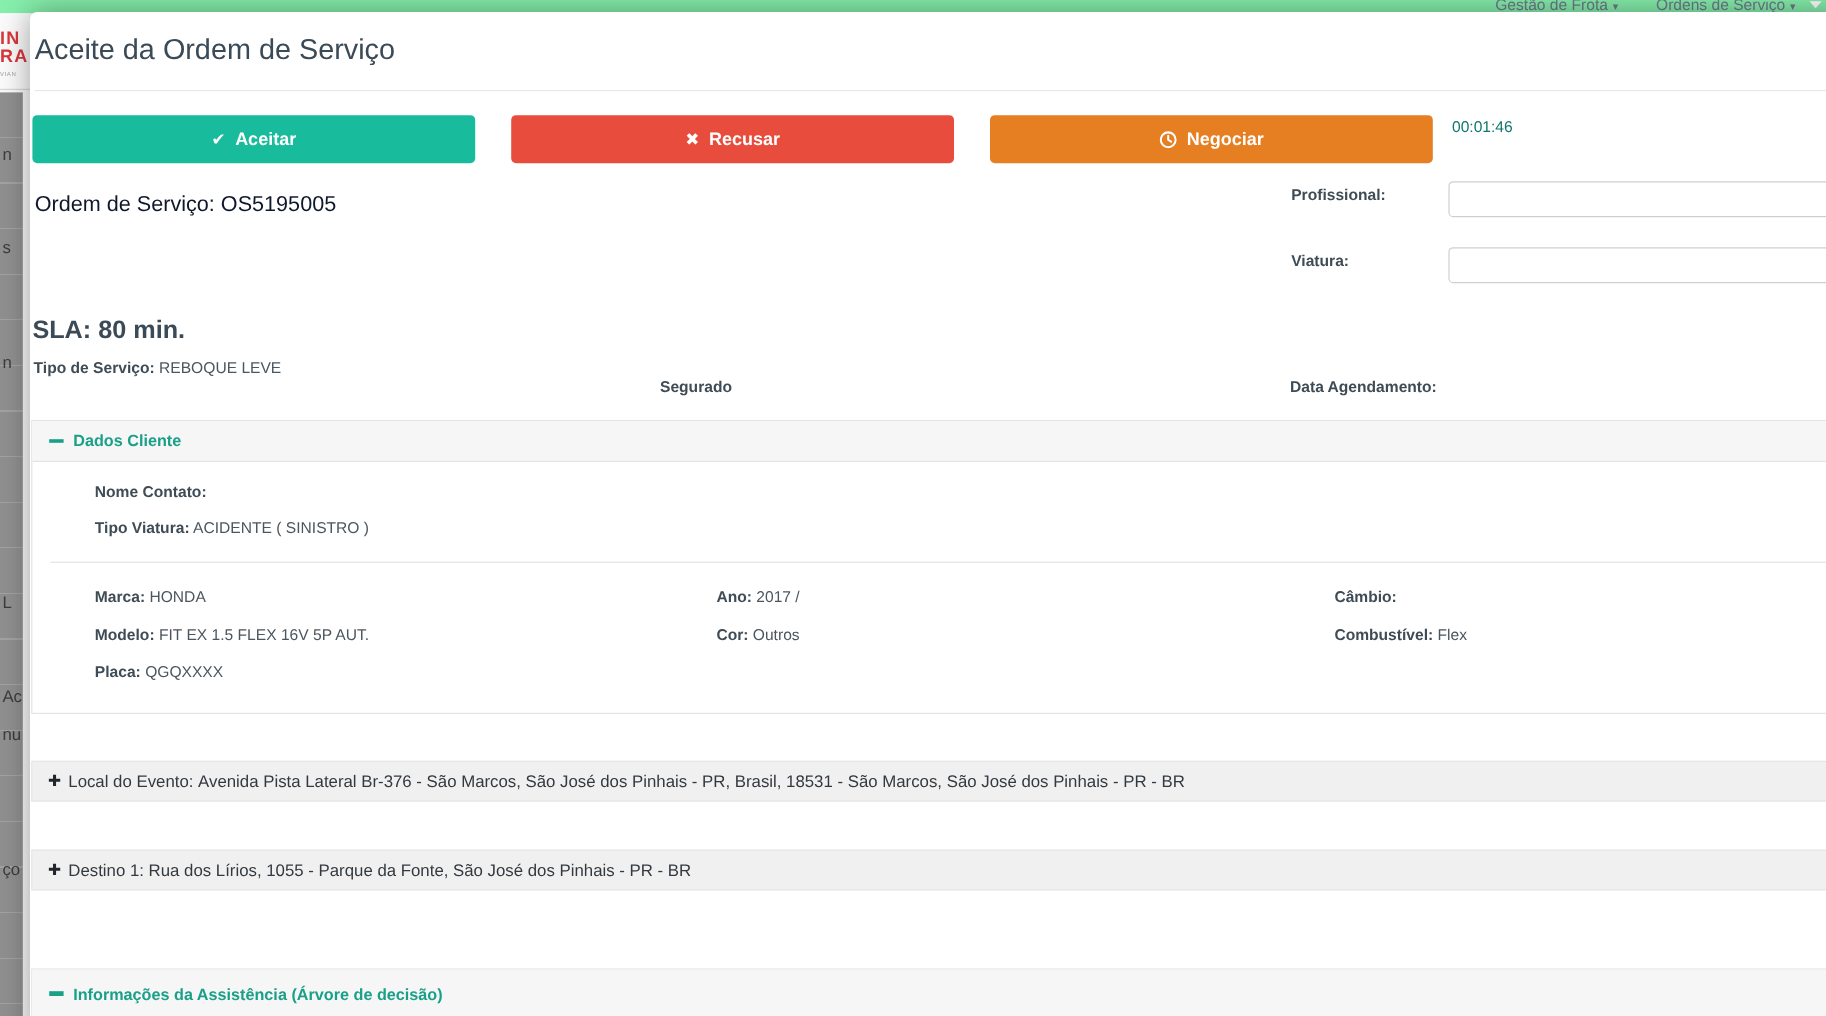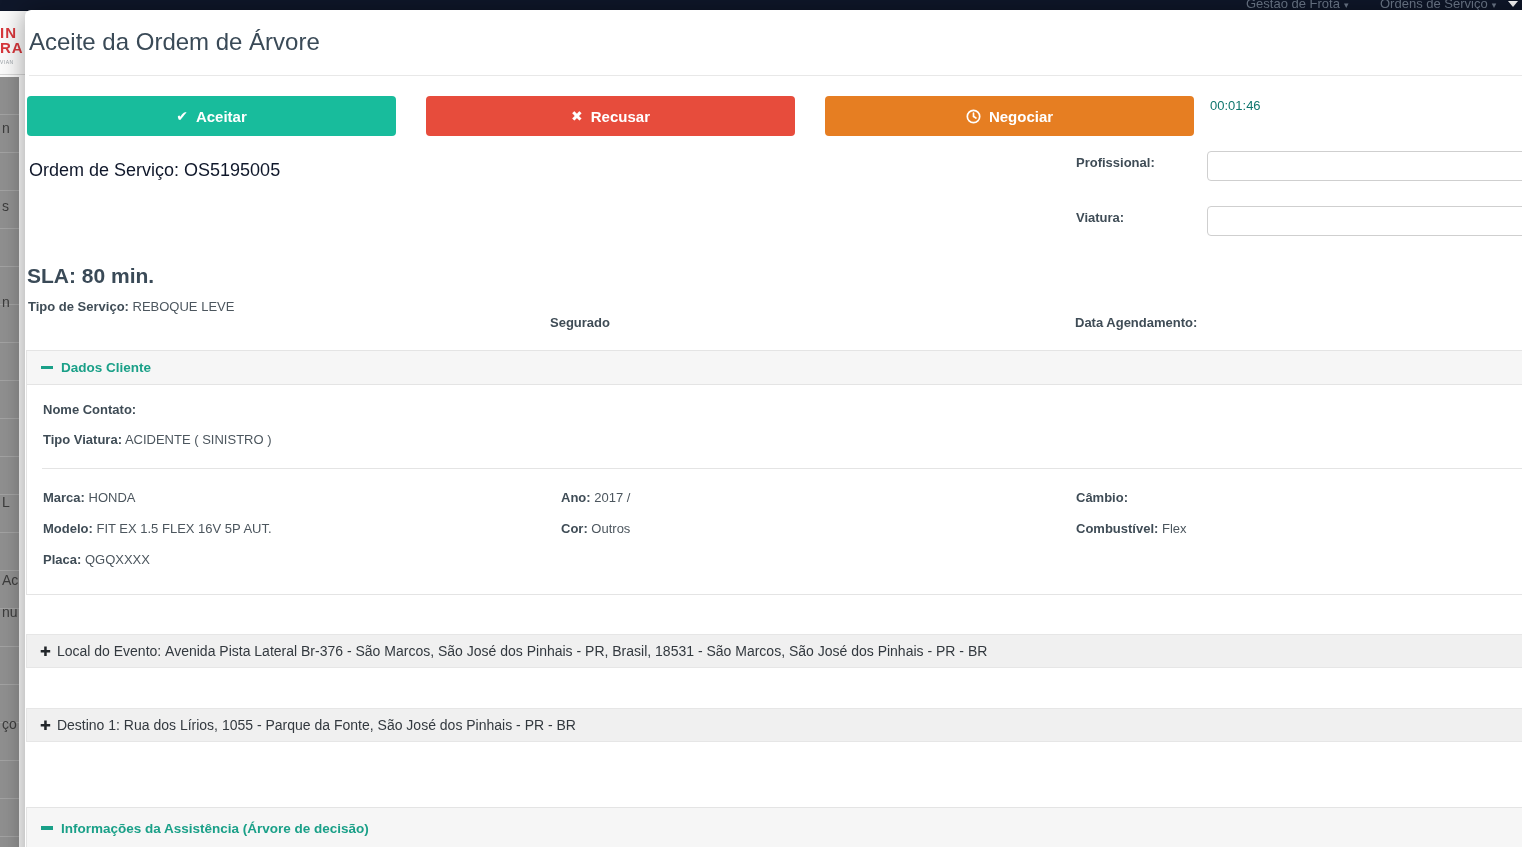--- a/index.html
+++ b/index.html
@@ -1,20 +1,20 @@
 <!DOCTYPE html>
 <html style="--c-accept: #18bc9c; --c-refuse: #e74c3c; --c-negotiate: #e67e22; --c-teal: #1aa088;"><head>
 <meta charset="utf-8">
 <style>
   html,body{margin:0;padding:0;background:#fff;}
   body{font-family:"Liberation Sans","DejaVu Sans",sans-serif;overflow:hidden;}
   .stage{position:relative;width:1522px;height:847px;overflow:hidden;background:#fff;}
 
   
-  .navbar{position:absolute;left:0;top:0;width:1522px;height:11px;background:#0f172a;z-index:1;}
+  .navbar{position:absolute;left:0;top:0;width:1522px;height:11px;background:#86efac;z-index:1;}
   .nav-item{position:absolute;top:-4px;font-size:13px;color:#6e7a8c;white-space:nowrap;cursor:pointer;}
   .nav-item .caret{font-size:9px;margin-left:4px;color:#6e7a8c;}
   .nav-frag{position:absolute;top:1px;right:4px;width:0;height:0;border-left:5px solid transparent;border-right:5px solid transparent;border-top:6px solid #fff;}
 
   
   .backdrop-strip{position:absolute;left:0;top:11px;width:25px;height:836px;background:#fbfbfb;z-index:1;}
   .logo-frag{position:absolute;left:0;top:14px;width:24px;overflow:hidden;color:#d8373c;font-weight:bold;font-size:15px;line-height:15px;letter-spacing:1px;}
   .logo-caption{position:absolute;left:0;top:48px;font-size:5px;color:#9aa0a6;letter-spacing:.5px;}
   .logo-divider{position:absolute;left:0;top:63px;width:25px;height:1px;background:#d9d9d9;}
   .menu-strip{position:absolute;left:0;top:66px;width:19px;height:770px;
@@ -49,21 +49,21 @@
   .meta{position:absolute;font-size:13px;color:#4c565e;line-height:18px;}
   .meta b{color:#3f4c56;font-weight:bold;}
   .base-vehicle{width:345px;}
 
   .panel{position:absolute;left:1px;width:1650px;background:#fff;border:1px solid #e4e4e4;box-sizing:border-box;}
   .panel-header{height:33px;background:#f6f6f6;border-bottom:1px solid #e4e4e4;display:flex;align-items:center;
     padding-left:14px;cursor:pointer;}
   .panel-title{font-size:13.5px;font-weight:bold;color:var(--c-teal,#1aa088);}
   .dash-icon{display:inline-block;width:12px;height:3.5px;background:var(--c-teal,#1aa088);margin-right:8px;vertical-align:middle;}
   .client-panel{top:340px;height:245px;}
-  .panel-row{position:absolute;font-size:13px;color:#4c565e;}
+  .panel-row{position:absolute;font-size:13px;color:#4c565e;margin-left:36px;}
   .panel-row b{color:#3f4c56;}
   .panel-divider{position:absolute;left:15px;right:20px;top:117px;height:1px;background:#e4e4e4;}
 
   .collapse-bar{position:absolute;left:1px;width:1650px;height:34px;background:#f0f0f0;border:1px solid #e6e6e6;
     box-sizing:border-box;display:flex;align-items:center;padding-left:13px;cursor:pointer;
     font-size:14px;color:#33393f;white-space:nowrap;}
   .plus-icon{font-size:13px;font-weight:bold;color:#22262a;margin-right:6px;}
   .bar-local{top:624px;}
   .bar-destino{top:698px;}
 
@@ -98,21 +98,21 @@
       <span class="menu-frag" style="top:218px;">n</span>
       <span class="menu-frag" style="top:418px;">L</span>
       <span class="menu-frag" style="top:496px;">Ac</span>
       <span class="menu-frag" style="top:528px;">nu</span>
       <span class="menu-frag" style="top:640px;text-align:right;">ço</span>
     </div>
   </div>
 
   <div class="modal">
 
-    <div class="modal-title">Aceite da Ordem de Árvore</div>
+    <div class="modal-title">Aceite da Ordem de Serviço</div>
     <div class="title-divider"></div>
 
     <button class="btn btn-accept">
       <span class="ico">✔</span>
       <span>Aceitar</span>
     </button>
     <button class="btn btn-refuse">
       <span class="ico">✖</span>
       <span>Recusar</span>
     </button>

